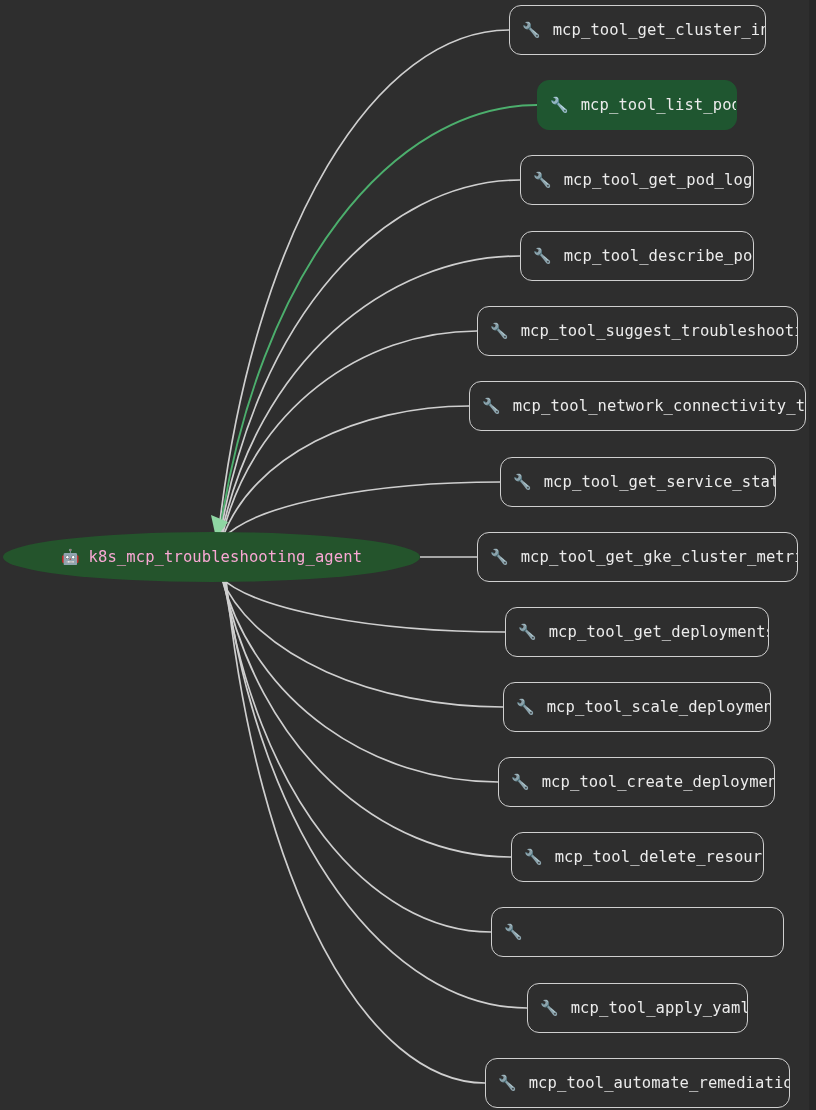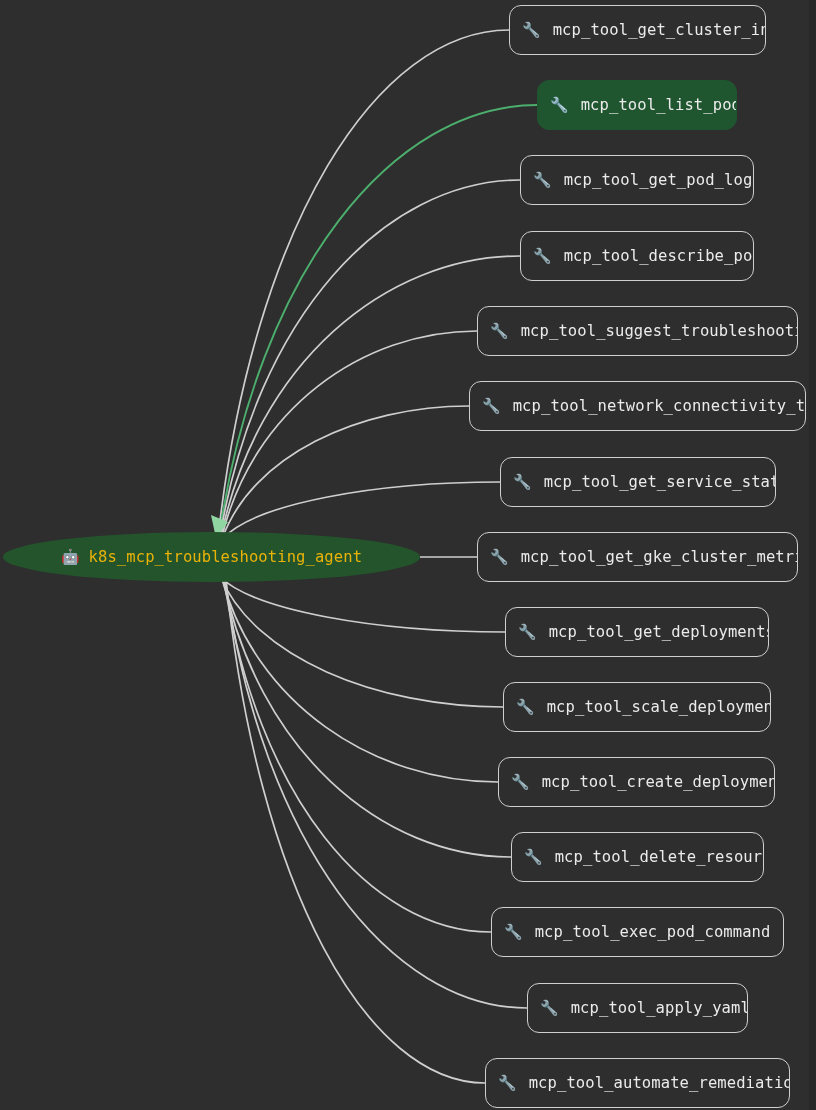--- a/index.html
+++ b/index.html
@@ -60,21 +60,21 @@
     border-radius: 50%;
     box-sizing: border-box;
     white-space: nowrap;
   }
   #agent-node .node-icon {
     font-size: 15px;
     line-height: 1;
     margin-right: 9px;
   }
   #agent-node .node-label {
-    color: #eab308;
+    color: #f9a8d4;
     font-size: 15.5px;
     letter-spacing: 0.1px;
   }
   
   .tool-node {
     position: absolute;
     height: 50px;
     box-sizing: border-box;
     display: flex;
     align-items: center;
@@ -180,21 +180,20 @@
       <div class="tool-node" style="left: 498px; top: 757px; width: 277px;">
         <span class="node-icon">🔧</span>
         <span class="node-label">mcp_tool_create_deployment</span>
       </div>
       <div class="tool-node" style="left: 511px; top: 832px; width: 253px;">
         <span class="node-icon">🔧</span>
         <span class="node-label">mcp_tool_delete_resource</span>
       </div>
       <div class="tool-node" style="left: 491px; top: 907px; width: 293px;">
         <span class="node-icon">🔧</span>
-        <span class="node-label">mcp_tool_exec_pod_command</span>
       </div>
       <div class="tool-node" style="left: 527px; top: 983px; width: 221px;">
         <span class="node-icon">🔧</span>
         <span class="node-label">mcp_tool_apply_yaml</span>
       </div>
       <div class="tool-node" style="left: 485px; top: 1058px; width: 305px;">
         <span class="node-icon">🔧</span>
         <span class="node-label">mcp_tool_automate_remediation</span>
       </div>
     </div>

